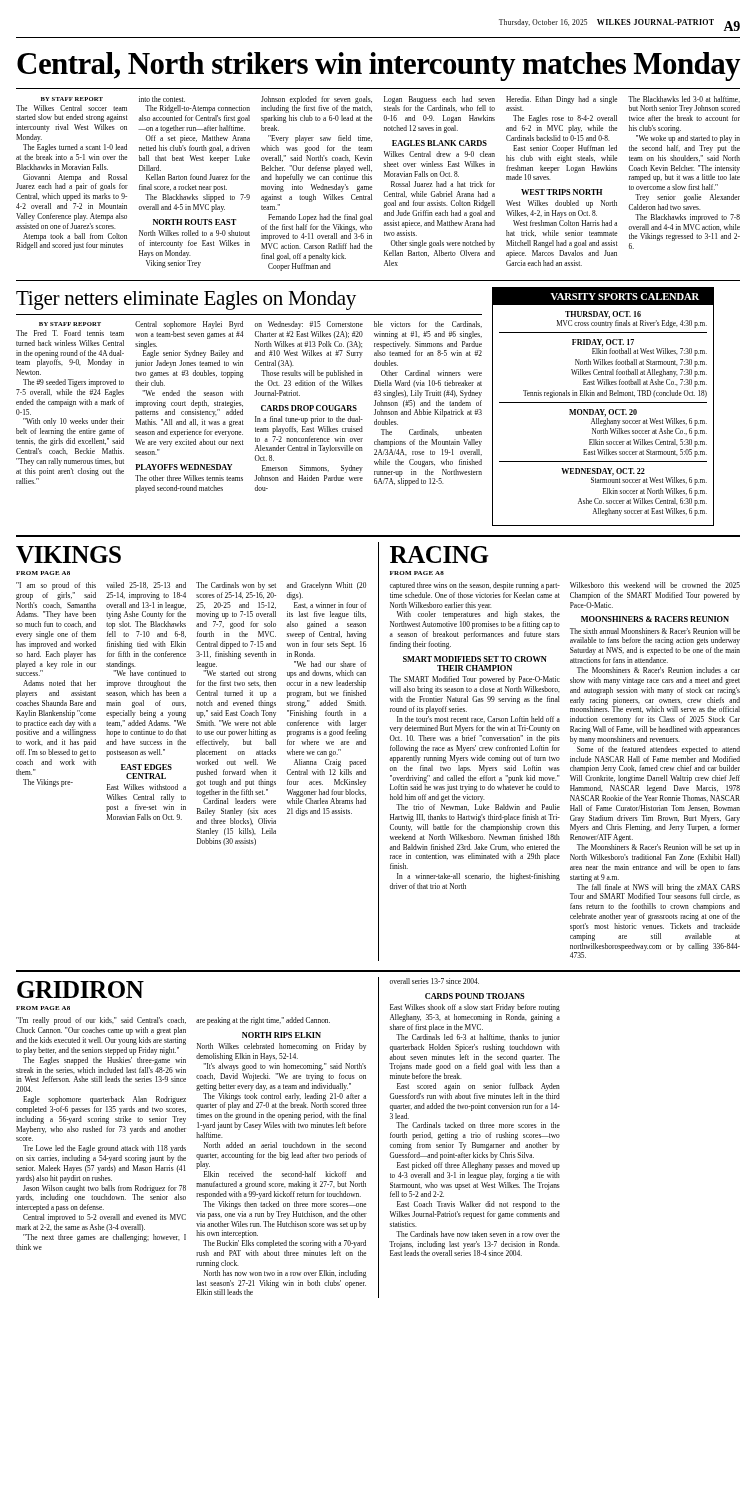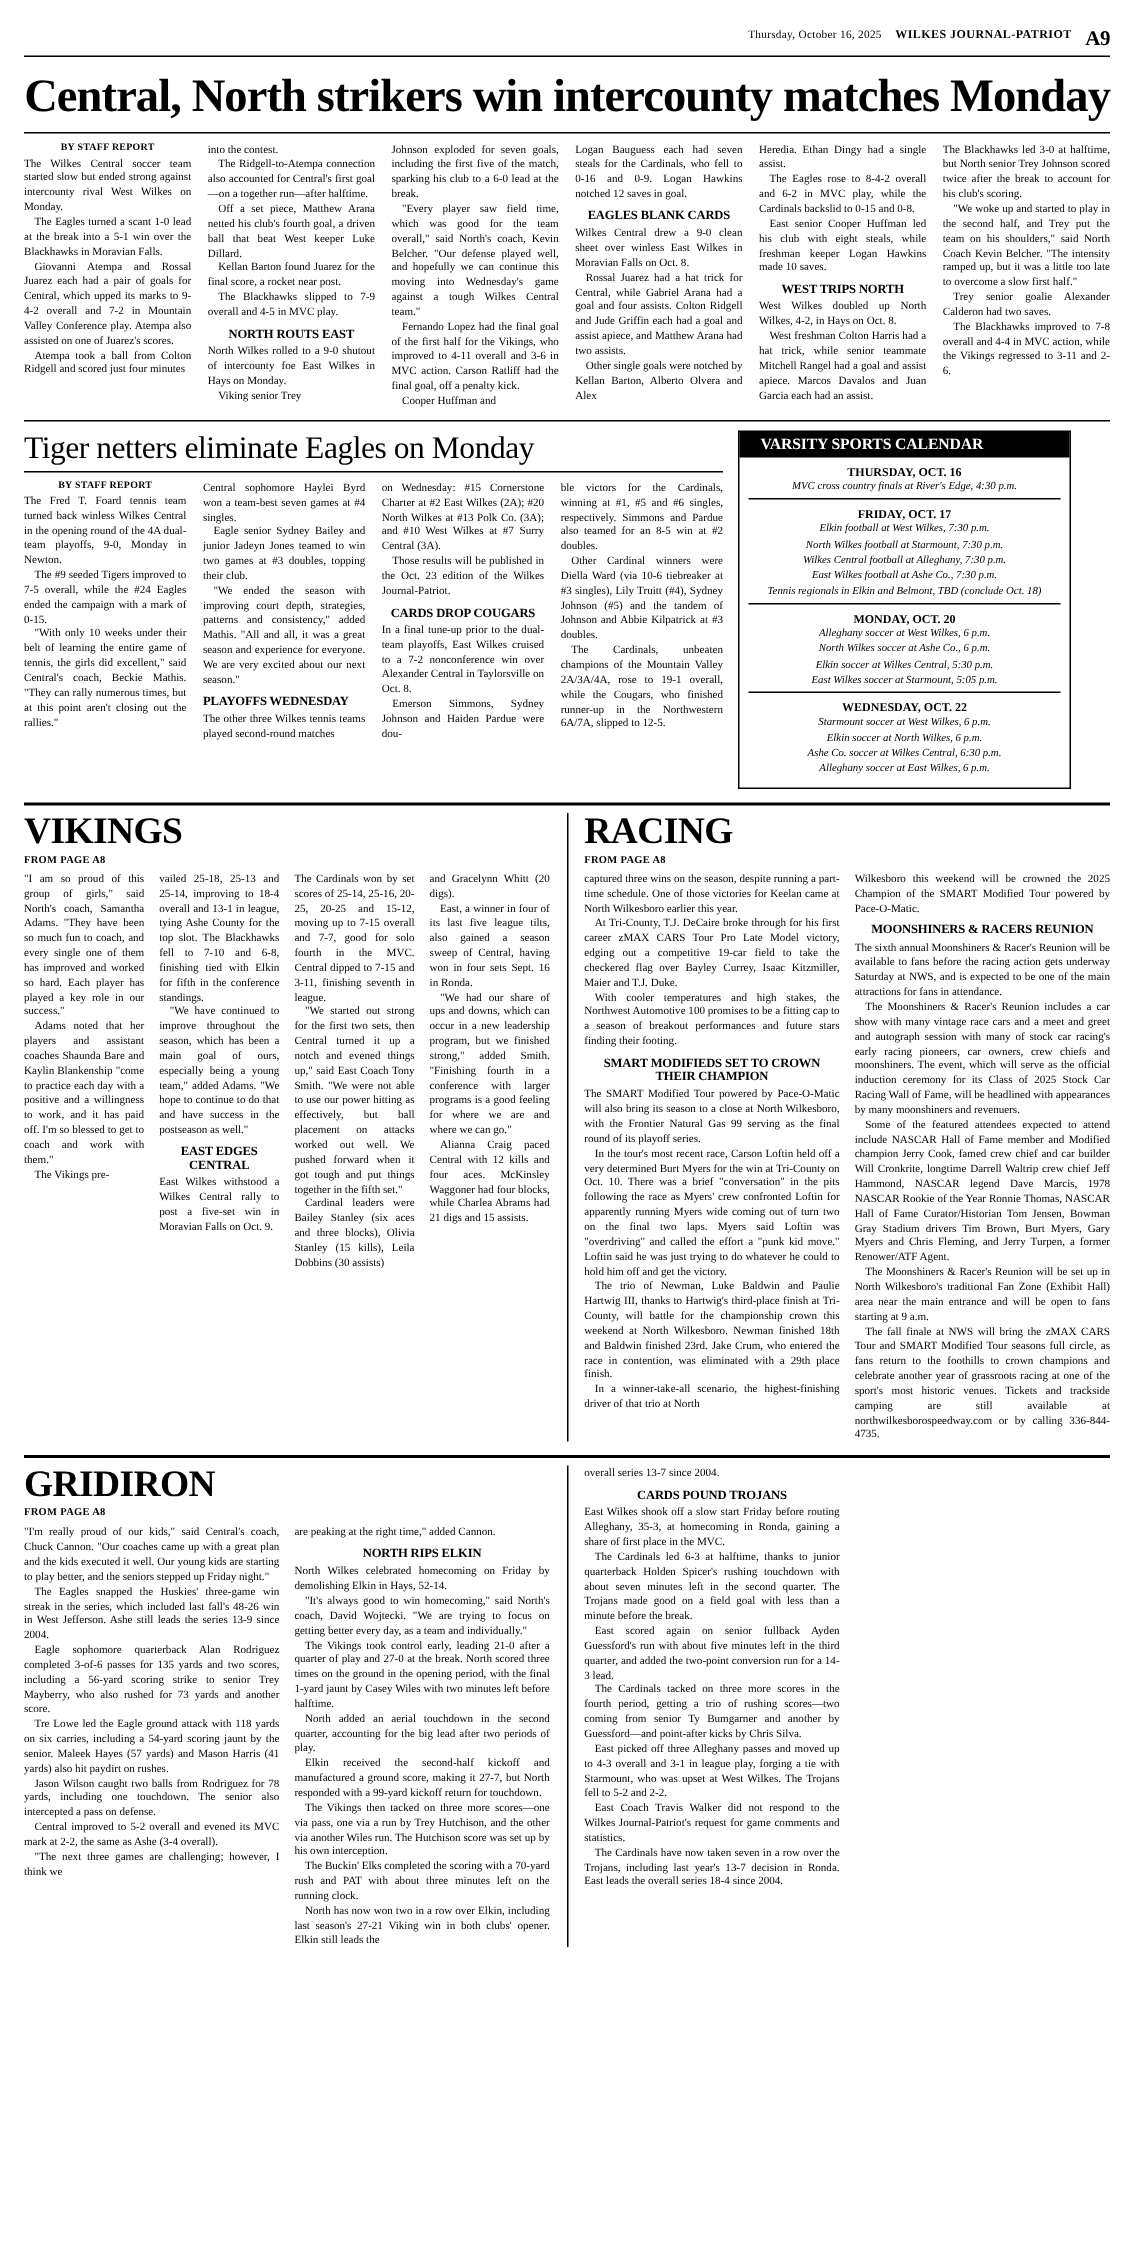--- a/index.html
+++ b/index.html
@@ -117,38 +117,37 @@
     width: 222px;
     border: 1px solid #000;
     padding: 0;
     align-self: flex-start;
   }
   .cal-title {
     background: #000;
     color: #fff;
     font-size: 10.5px;
     font-weight: bold;
-    text-align: left;
+    text-align: right;
     padding: 3px 14px;
     letter-spacing: -.1px;
   }
   .cal-body { padding: 4px 6px 6px 6px; }
   .cal-day {
     font-size: 8px;
     font-weight: bold;
     text-align: center;
     margin: 5px 0 1px 0;
   }
   .cal-day:first-child { margin-top: 1px; }
   .cal-ev {
     font-size: 7.2px;
     line-height: 1.3;
     margin: 0 0 1px 0;
-    text-align: center;
-    font-style: italic;
+    text-align: right;
   }
   .cal-rule { border-top: 1px solid #000; margin: 3px 0; }
 
   
   .sec-head {
     font-size: 25px;
     font-weight: bold;
     letter-spacing: -.4px;
     margin: 0 0 1px 0;
     line-height: 1;
@@ -326,21 +325,20 @@
     </div>
 
     <div class="divider-v"></div>
 
     <div class="right-half">
       <div class="sec-head">RACING</div>
       <div class="from-page">FROM PAGE A8</div>
       <div class="two">
         <div class="c">
           <p class="body noind">captured three wins on the season, despite running a part-time schedule. One of those victories for Keelan came at North Wilkesboro earlier this year.</p>
-          <p class="body">At Tri-County, T.J. DeCaire broke through for his first career zMAX CARS Tour Pro Late Model victory, edging out a competitive 19-car field to take the checkered flag over Bayley Currey, Isaac Kitzmiller, Maier and T.J. Duke.</p>
           <p class="body">With cooler temperatures and high stakes, the Northwest Automotive 100 promises to be a fitting cap to a season of breakout performances and future stars finding their footing.</p>
           <div class="subhead">SMART MODIFIEDS SET TO CROWN THEIR CHAMPION</div>
           <p class="body noind">The SMART Modified Tour powered by Pace-O-Matic will also bring its season to a close at North Wilkesboro, with the Frontier Natural Gas 99 serving as the final round of its playoff series.</p>
           <p class="body">In the tour's most recent race, Carson Loftin held off a very determined Burt Myers for the win at Tri-County on Oct. 10. There was a brief "conversation" in the pits following the race as Myers' crew confronted Loftin for apparently running Myers wide coming out of turn two on the final two laps. Myers said Loftin was "overdriving" and called the effort a "punk kid move." Loftin said he was just trying to do whatever he could to hold him off and get the victory.</p>
           <p class="body">The trio of Newman, Luke Baldwin and Paulie Hartwig III, thanks to Hartwig's third-place finish at Tri-County, will battle for the championship crown this weekend at North Wilkesboro. Newman finished 18th and Baldwin finished 23rd. Jake Crum, who entered the race in contention, was eliminated with a 29th place finish.</p>
           <p class="body">In a winner-take-all scenario, the highest-finishing driver of that trio at North</p>
         </div>
         <div class="c">
           <p class="body noind">Wilkesboro this weekend will be crowned the 2025 Champion of the SMART Modified Tour powered by Pace-O-Matic.</p>
           <div class="subhead">MOONSHINERS &amp; RACERS REUNION</div>

